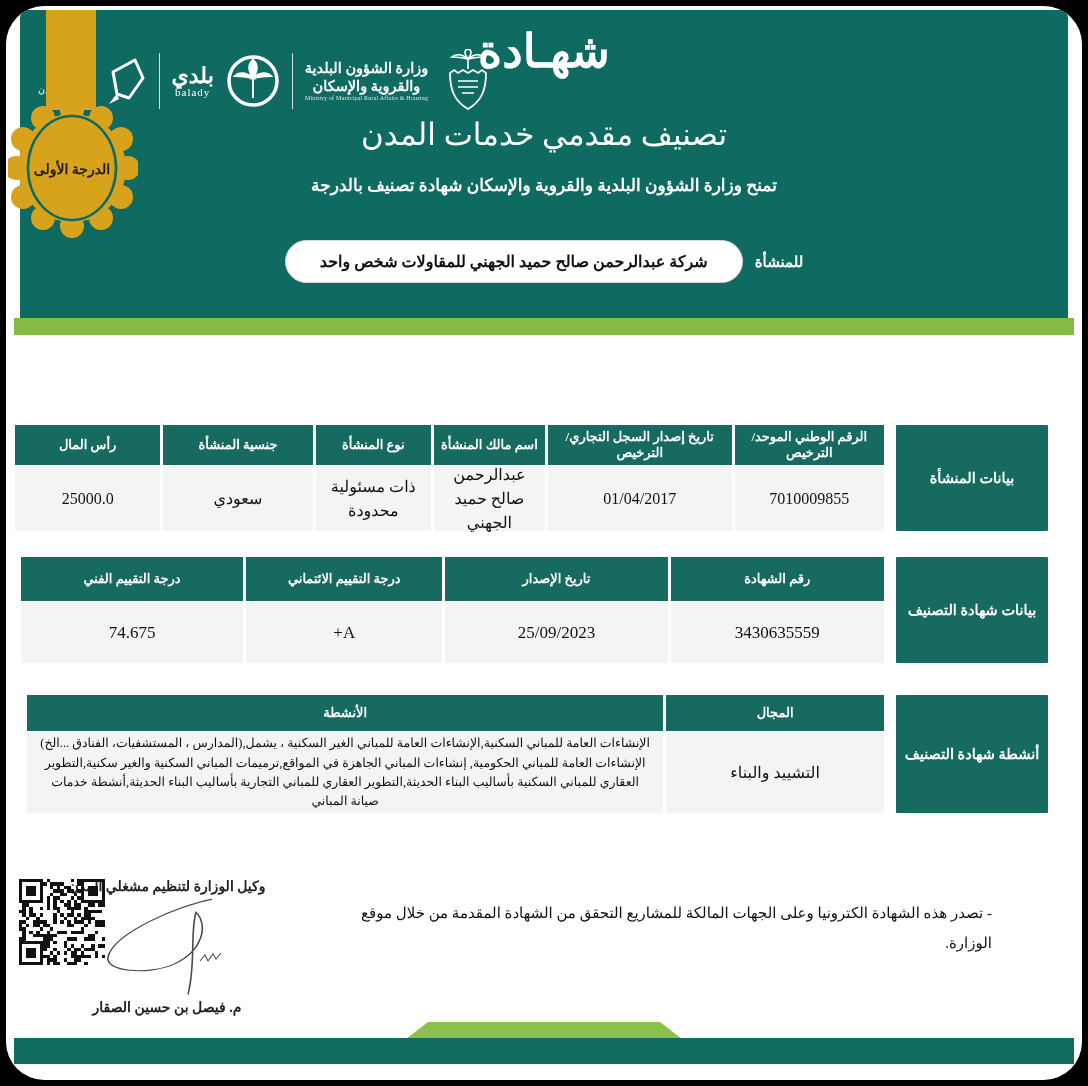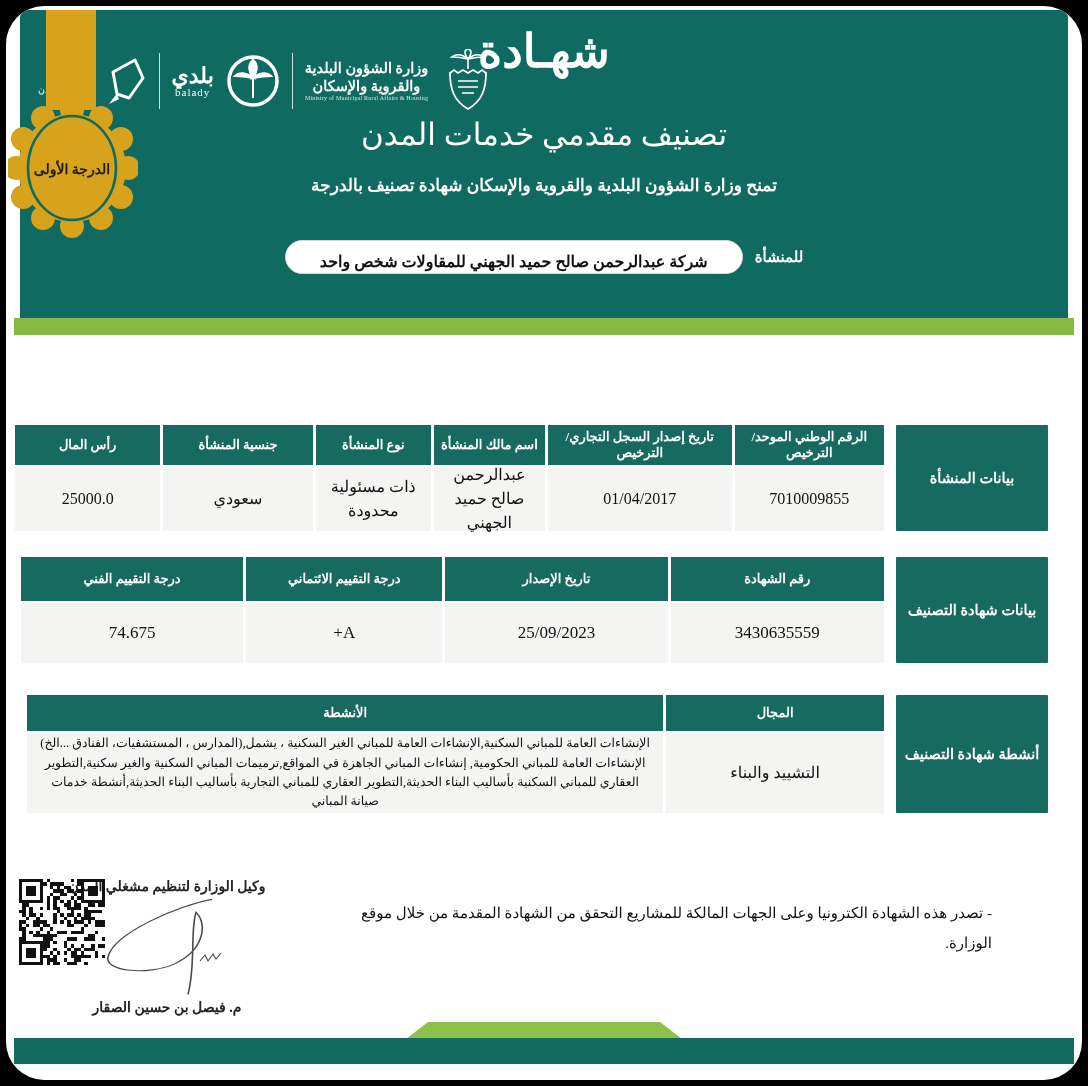--- a/index.html
+++ b/index.html
@@ -12,21 +12,21 @@
   .green-bar { position:absolute; left:8px; right:8px; top:312px; height:17px; background:#85ba43; }
   .page-ind { position:absolute; top:16px; right:972px; color:#86efac; font-size:18px; font-weight:bold; direction:ltr; }
 
   .title-wrap { position:absolute; left:0; right:0; top:14px; text-align:center; color:#fff; }
   .main-title { font-size:46px; font-weight:bold; letter-spacing:2px; }
   .sub-title { font-size:31px; font-weight:normal; margin-top:38px; }
   .tagline { font-size:17px; margin-top:22px; font-weight:bold; }
 
   .entity-row { position:absolute; left:0; right:0; top:230px; display:flex; justify-content:center; align-items:center; gap:12px; }
   .entity-label { color:#fff; font-size:15px; font-weight:bold; }
-  .entity-pill { background:#fff; border:1px solid #d8d8d8; border-radius:22px; height:34px; line-height:41px; min-width:408px; padding:0 34px; text-align:right; font-size:16px; font-weight:bold; color:#111; }
+  .entity-pill { background:#fff; border:1px solid #d8d8d8; border-radius:22px; height:43px; line-height:41px; min-width:408px; padding:0 34px; text-align:right; font-size:16px; font-weight:bold; color:#111; }
 
   
   .logos { position:absolute; top:28px; left:18px; direction:ltr; display:flex; align-items:center; gap:12px; color:#fff; height:86px; }
   .vdiv { width:1px; height:56px; background:rgba(255,255,255,.8); }
   .tanzim-text { text-align:center; line-height:1.15; }
   .tanzim-text .l1 { font-size:17px; font-weight:bold; }
   .tanzim-text .l2 { font-size:9.5px; }
   .balady-text { text-align:center; line-height:1; }
   .balady-text .l1 { font-size:22px; font-weight:bold; }
   .balady-text .l2 { font-size:11px; letter-spacing:1px; }

